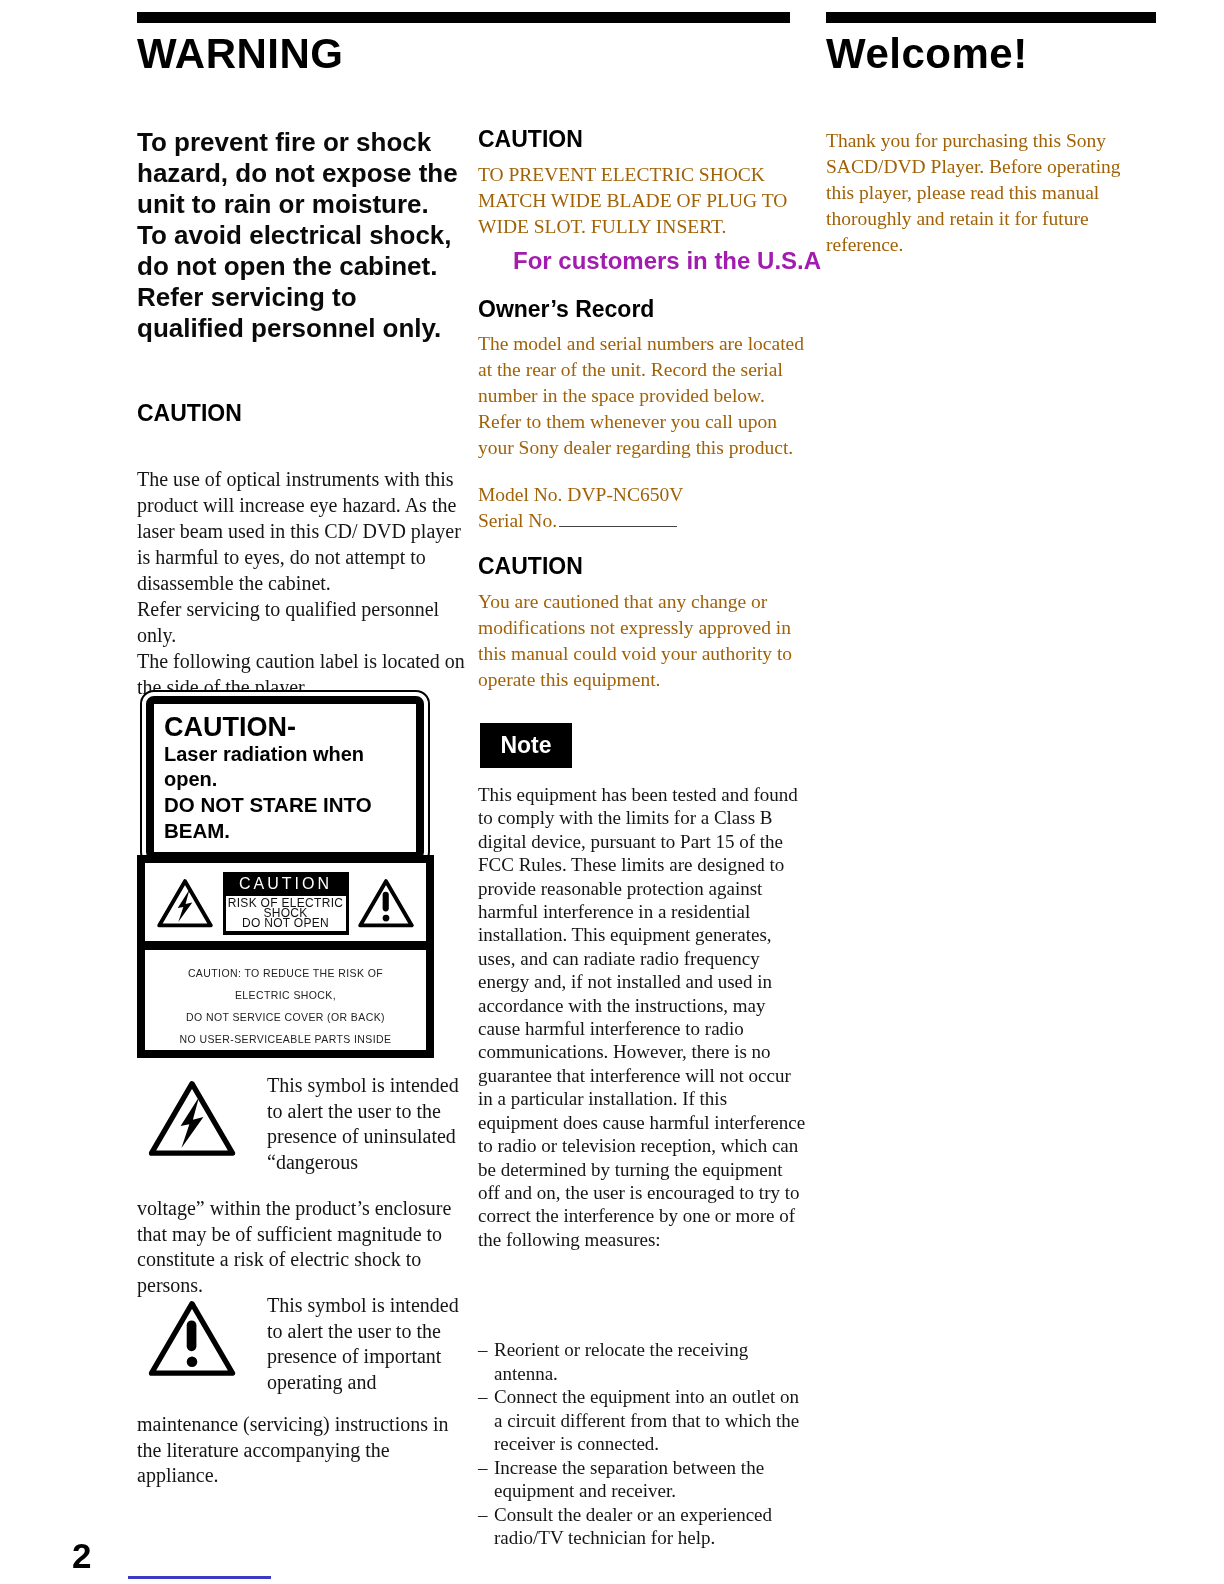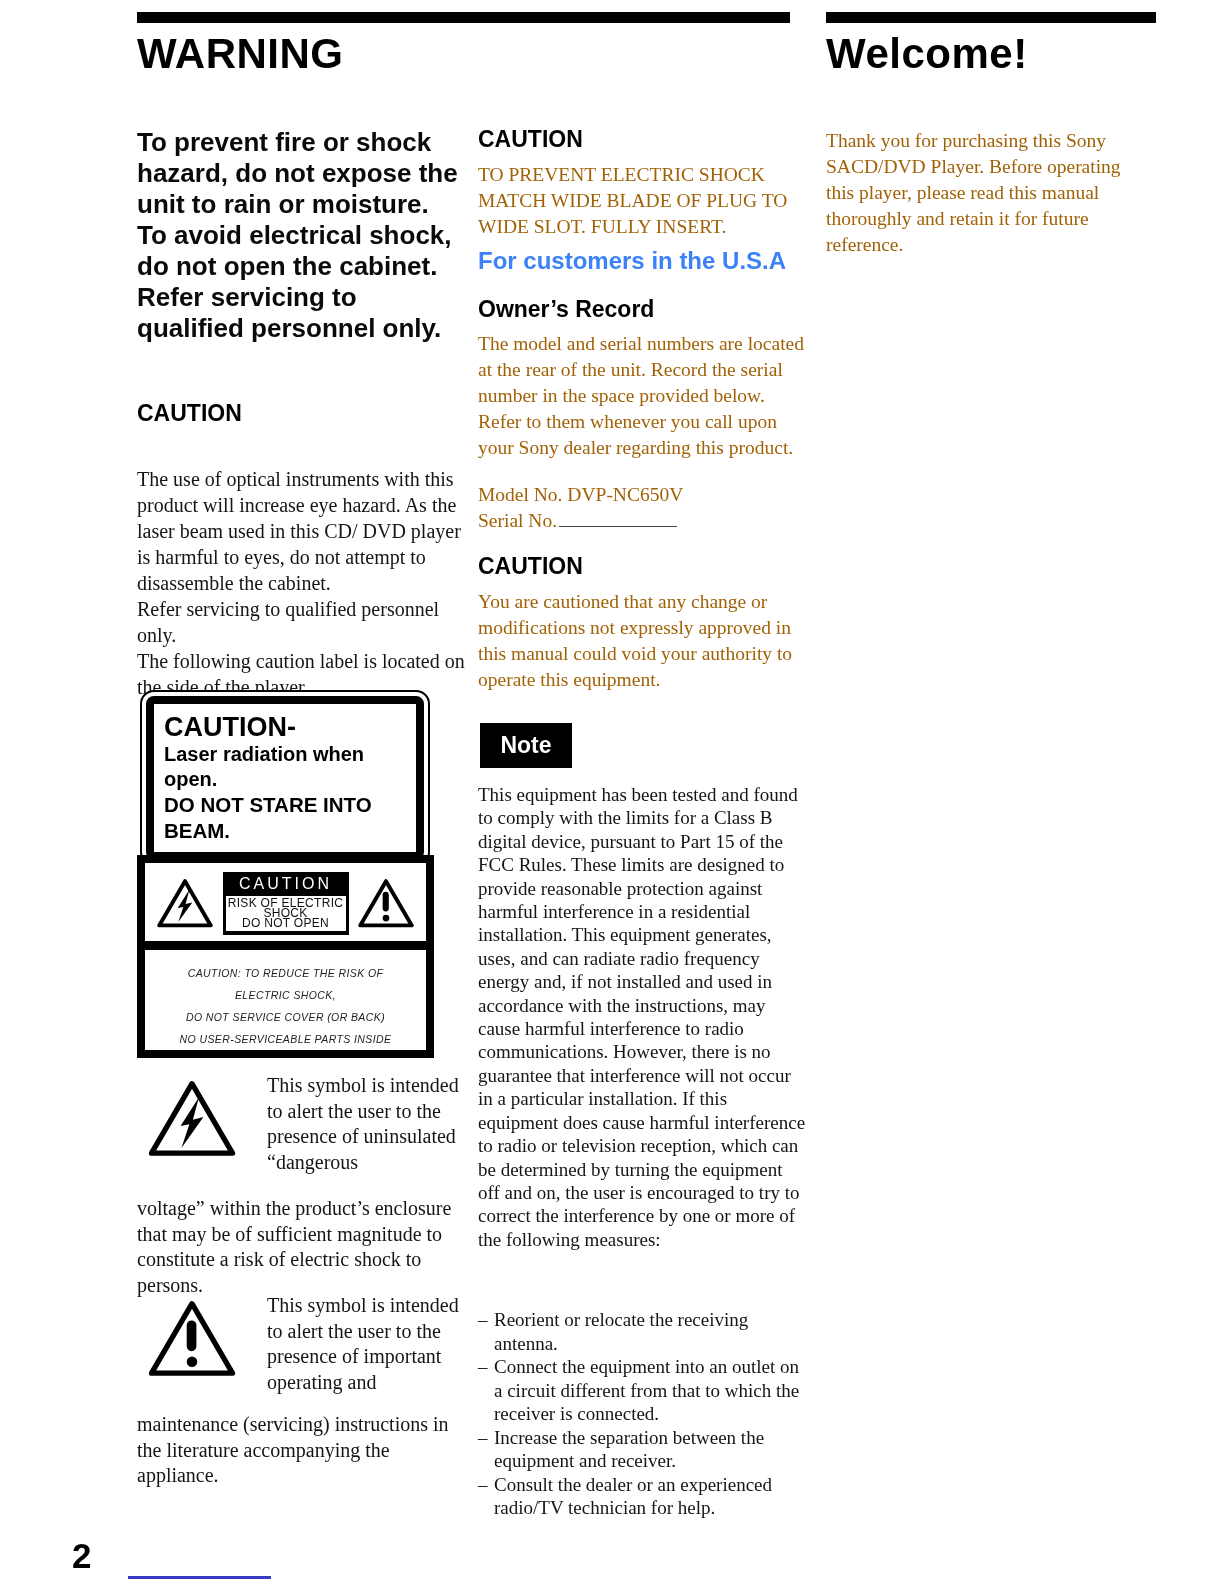--- a/index.html
+++ b/index.html
@@ -7,36 +7,36 @@
     width:1224px;height:1584px;position:relative;background:#ffffff;
     color:#0e0e0e;font-family:"Liberation Serif",serif;
     -webkit-font-smoothing:antialiased;
   }
   .abs{position:absolute;}
   .bar{background:#000;height:11px;}
   .big-title{font-family:"Liberation Sans",sans-serif;font-weight:bold;font-size:42px;letter-spacing:0.5px;color:#000;}
   .intro{font-family:"Liberation Sans",sans-serif;font-weight:bold;font-size:26px;line-height:31px;color:#0a0a0a;}
   .intro span{display:block;}
   .h-caution{font-family:"Liberation Sans",sans-serif;font-weight:bold;font-size:23px;color:#000;}
-  .h-usa{font-family:"Liberation Sans",sans-serif;font-weight:bold;font-size:24px;color:#3b82f6;}
+  .h-usa{font-family:"Liberation Sans",sans-serif;font-weight:bold;font-size:24px;color:#a21caf;margin-left:35px;}
   .body-serif{font-size:20px;line-height:26px;color:#151515;}
   .body-serif span{display:block;}
   .mid-serif{font-size:19.5px;line-height:26px;color:#a16207;}
   .fcc{font-size:19px;line-height:23.4px;color:#151515;}
   
   .laser-outer{box-sizing:border-box;width:290px;border:2px solid #000;border-radius:14px;padding:4px;background:#fff;}
   .laser-inner{box-sizing:border-box;border:8px solid #000;border-radius:8px;padding:8px 8px 8px 10px;}
   .laser-l1{font-family:"Liberation Sans",sans-serif;font-weight:bold;font-size:27px;line-height:30px;color:#000;}
   .laser-l2{font-family:"Liberation Sans",sans-serif;font-weight:bold;font-size:20px;line-height:25px;color:#000;}
   .laser-l3{font-family:"Liberation Sans",sans-serif;font-weight:bold;font-size:20.5px;line-height:26px;color:#000;}
   
   .panel{box-sizing:border-box;width:297px;height:203px;border:8px solid #000;background:#fff;}
   .panel-top{display:flex;align-items:center;justify-content:space-between;height:72px;padding:4px 12px 2px;}
   .panel-div{height:9px;background:#000;}
-  .panel-bottom{padding:12px 14px 0;text-align:center;font-style:italic;}
+  .panel-bottom{padding:12px 14px 0;text-align:center;}
   .panel-line{font-family:"Liberation Sans",sans-serif;font-size:10.5px;line-height:22px;letter-spacing:0.4px;color:#222;display:block;}
   .cb{width:120px;background:#000;padding:2px 3px 4px;}
   .cb-title{color:#fff;font-family:"Liberation Sans",sans-serif;font-size:16px;letter-spacing:3px;text-align:center;padding:1px 0 3px;}
   .cb-inner{background:#fff;padding:2px 1px 3px;}
   .cb-line{display:block;font-family:"Liberation Sans",sans-serif;font-size:12px;line-height:10px;letter-spacing:0.3px;color:#111;text-align:center;}
   .note-box{box-sizing:border-box;width:92px;height:45px;background:#000;display:flex;align-items:center;justify-content:center;}
   .note-label{color:#fff;font-family:"Liberation Sans",sans-serif;font-weight:bold;font-size:23px;}
   .measures{margin:0;padding:0;list-style:none;font-size:19px;line-height:23.5px;color:#151515;}
   .measures li{position:relative;padding-left:16px;}
   .measures li::before{content:"–";position:absolute;left:0;top:0;}
@@ -128,21 +128,21 @@
   <span>Serial No.</span><span class="serial-rule"></span>
 </div>
 
 <div class="abs h-caution" style="left:478px;top:553px;">CAUTION</div>
 <div class="abs mid-serif" style="left:478px;top:589px;width:330px;">You are cautioned that any change or modifications not expressly approved in this manual could void your authority to operate this equipment.</div>
 
 <div class="abs note-box" style="left:480px;top:723px;">
   <span class="note-label">Note</span>
 </div>
 <div class="abs fcc" style="left:478px;top:783px;width:330px;">This equipment has been tested and found to comply with the limits for a Class B digital device, pursuant to Part 15 of the FCC Rules. These limits are designed to provide reasonable protection against harmful interference in a residential installation. This equipment generates, uses, and can radiate radio frequency energy and, if not installed and used in accordance with the instructions, may cause harmful interference to radio communications. However, there is no guarantee that interference will not occur in a particular installation. If this equipment does cause harmful interference to radio or television reception, which can be determined by turning the equipment off and on, the user is encouraged to try to correct the interference by one or more of the following measures:</div>
-<ul class="abs measures" style="left:478px;top:1308px;width:330px;">
+<ul class="abs measures" style="left:478px;top:1338px;width:330px;">
   <li>Reorient or relocate the receiving antenna.</li>
   <li>Connect the equipment into an outlet on a circuit different from that to which the receiver is connected.</li>
   <li>Increase the separation between the equipment and receiver.</li>
   <li>Consult the dealer or an experienced radio/TV technician for help.</li>
 </ul>
 
 <div class="abs mid-serif" style="left:826px;top:128px;width:310px;">Thank you for purchasing this Sony SACD/DVD Player. Before operating this player, please read this manual thoroughly and retain it for future reference.</div>
 
 <div class="abs page-num" style="left:72px;top:1536px;">2</div>
 <div class="abs blue-rule" style="left:128px;top:1576px;width:143px;"></div>

